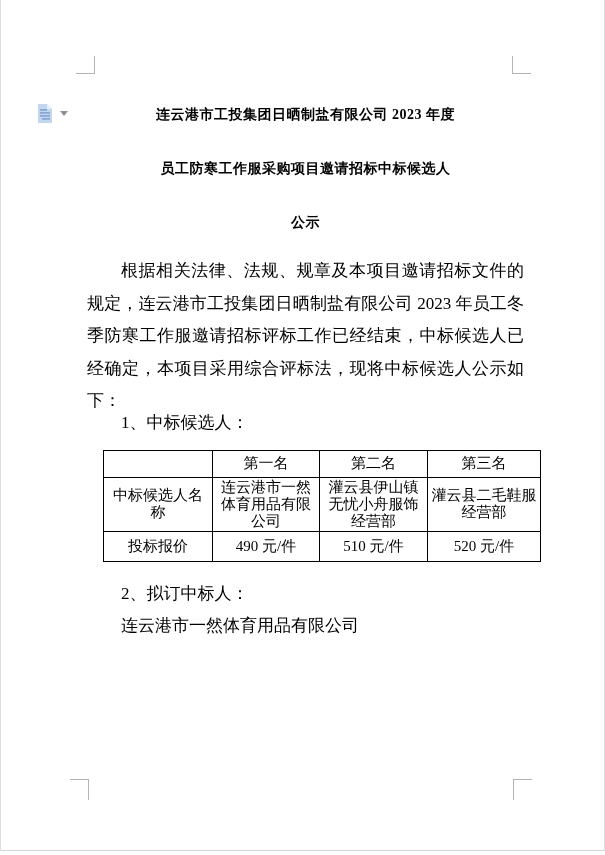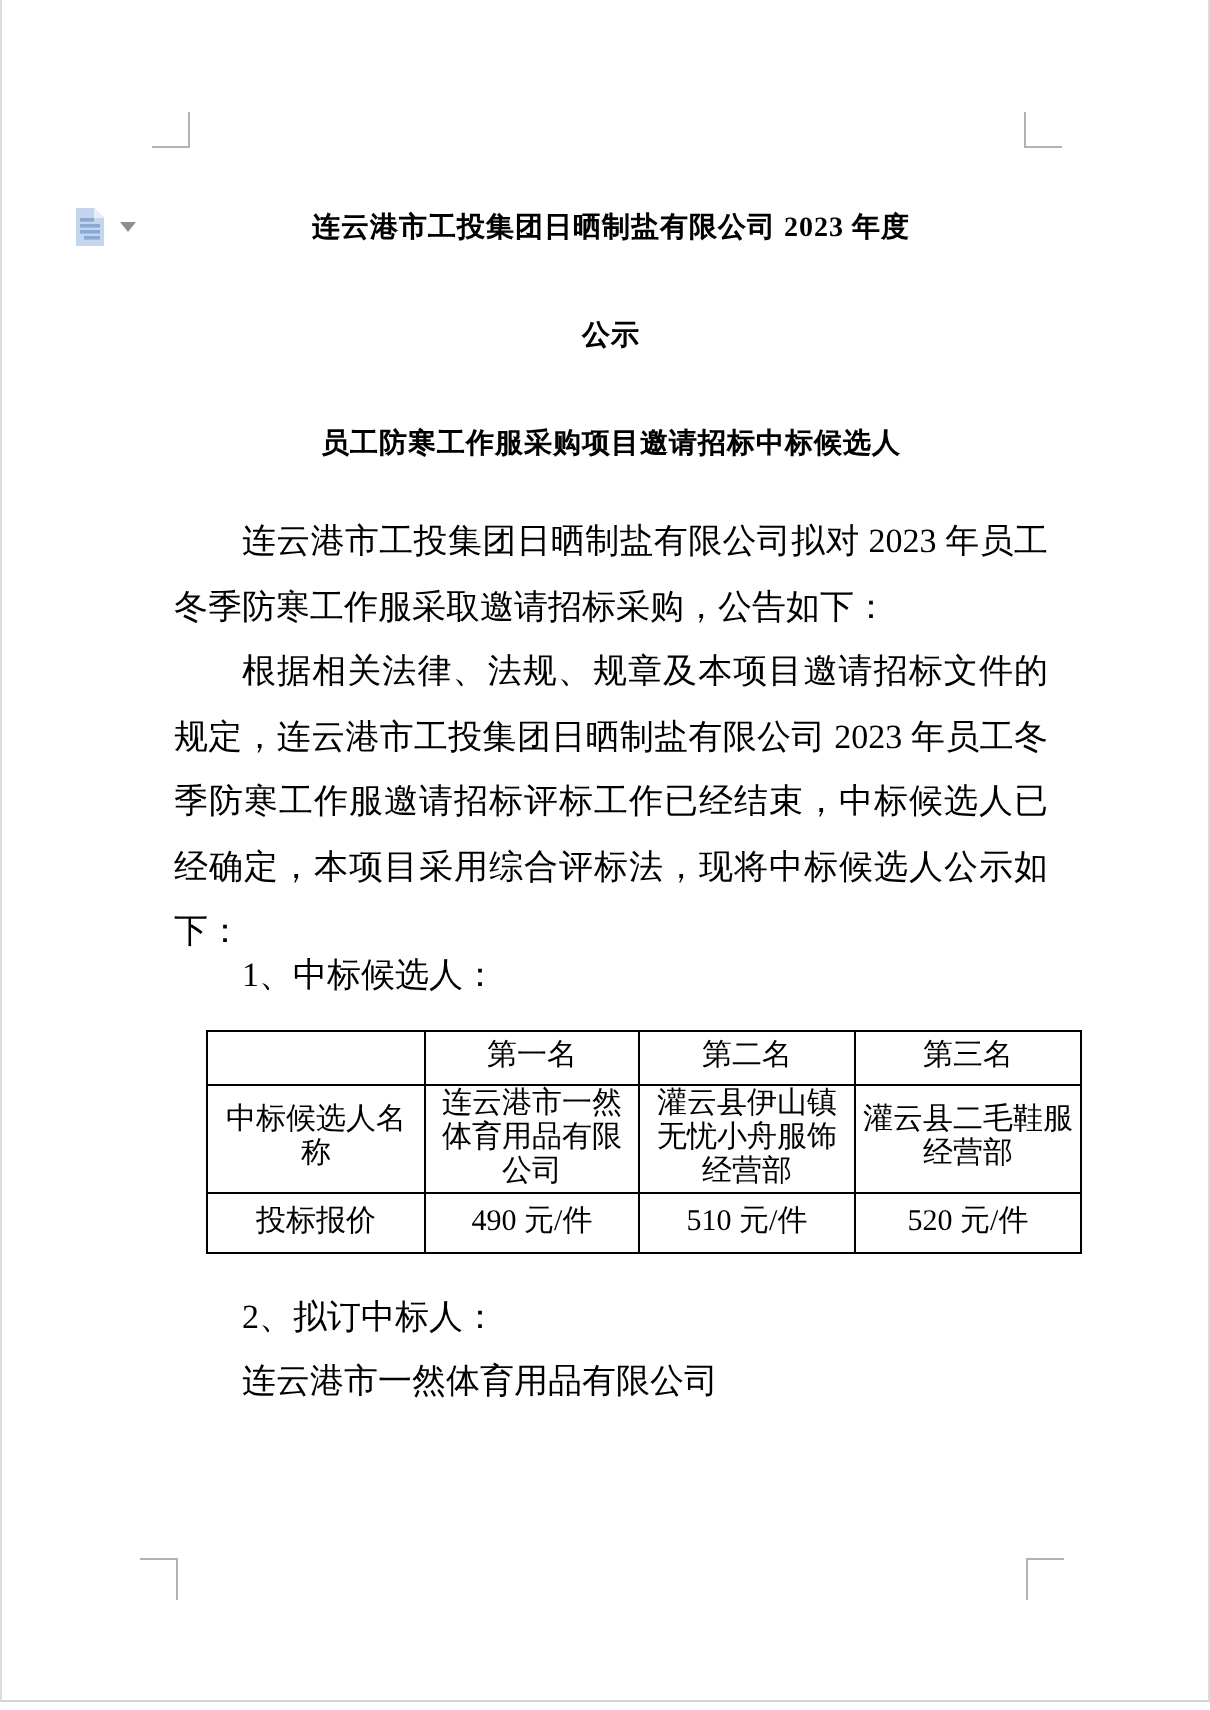--- a/index.html
+++ b/index.html
@@ -72,26 +72,25 @@
     <rect x="4" y="12" width="10" height="1.8" fill="#89a9d2"></rect>
     <rect x="6" y="15" width="8" height="1.8" fill="#89a9d2"></rect>
   </svg>
   <span class="dd-arrow"></span>
 </div>
 
 <div class="content">
 
   <div class="title">
     <div>连云港市工投集团日晒制盐有限公司 2023 年度</div>
+    <div>员工防寒工作服采购项目邀请招标中标候选人</div>
     <div>公示</div>
-    <div>员工防寒工作服采购项目邀请招标中标候选人</div>
   </div>
 
   <div class="bodytext">
-    <p class="para">连云港市工投集团日晒制盐有限公司拟对 2023 年员工冬季防寒工作服采取邀请招标采购，公告如下：</p>
     <p class="para">根据相关法律、法规、规章及本项目邀请招标文件的规定，连云港市工投集团日晒制盐有限公司 2023 年员工冬季防寒工作服邀请招标评标工作已经结束，中标候选人已经确定，本项目采用综合评标法，现将中标候选人公示如下：</p>
     <p class="item-heading" id="item1">1、中标候选人：</p>
 
     <table class="cand">
       <colgroup>
         <col style="width:109px">
           <col style="width:107px">
           <col style="width:108px">
           <col style="width:113px">
       </colgroup>

